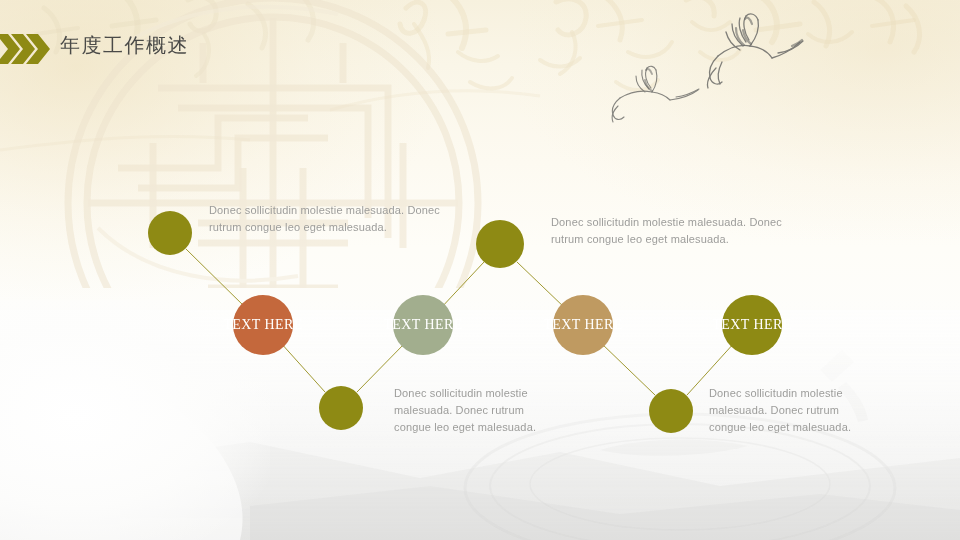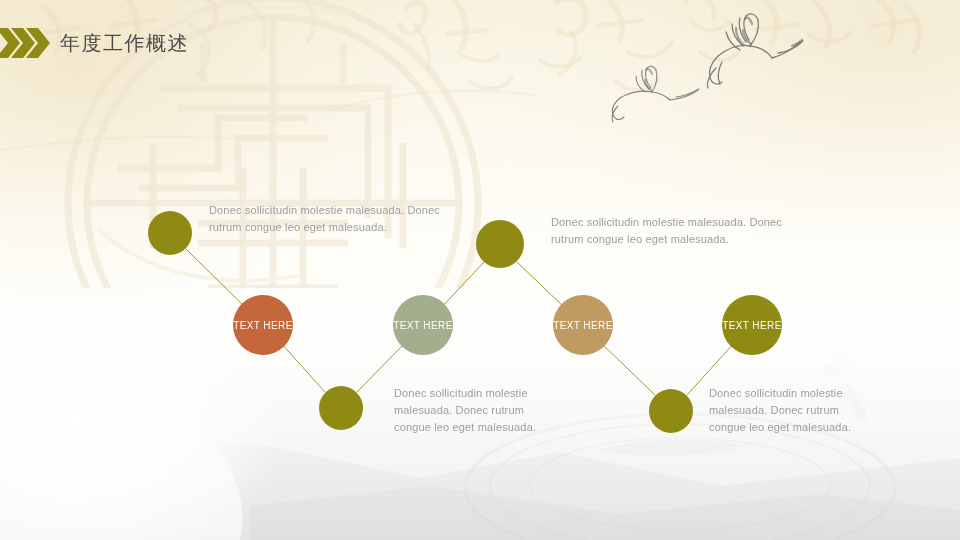--- a/index.html
+++ b/index.html
@@ -90,23 +90,22 @@
   .cranes {
     position: absolute;
     left: 600px; top: 8px;
     width: 210px; height: 125px;
   }
   .cranes svg { display:block; width:100%; height:100%; }
 
   
   .header {
     position: absolute;
-    left: 0px; top: 24px;
+    left: 0px; top: 32px;
     display: flex;
-    align-items: center;
     height: 38px;
   }
   .chevrons {
     width: 58px; height: 34px;
     margin-left: -2px;
     flex: none;
   }
   .chevrons svg { display:block; width:100%; height:100%; }
   .page-title {
     margin-left: 4px;
@@ -133,24 +132,24 @@
   .node {
     position: absolute;
     border-radius: 50%;
     display: flex;
     align-items: center;
     justify-content: center;
     box-sizing: border-box;
   }
   .node-label {
     color: #ffffff;
-    font-size: 10px;
+    font-size: 14px;
     letter-spacing: 0.4px;
     white-space: nowrap;
-    font-family: Liberation Sans, sans-serif;
+    font-family: Liberation Serif, serif;
   }
 
   .callout {
     position: absolute;
     color: #9d9d9b;
     font-size: 11px;
     line-height: 17px;
     letter-spacing: 0.15px;
     font-family: "Liberation Sans", "DejaVu Sans", sans-serif;
   }

